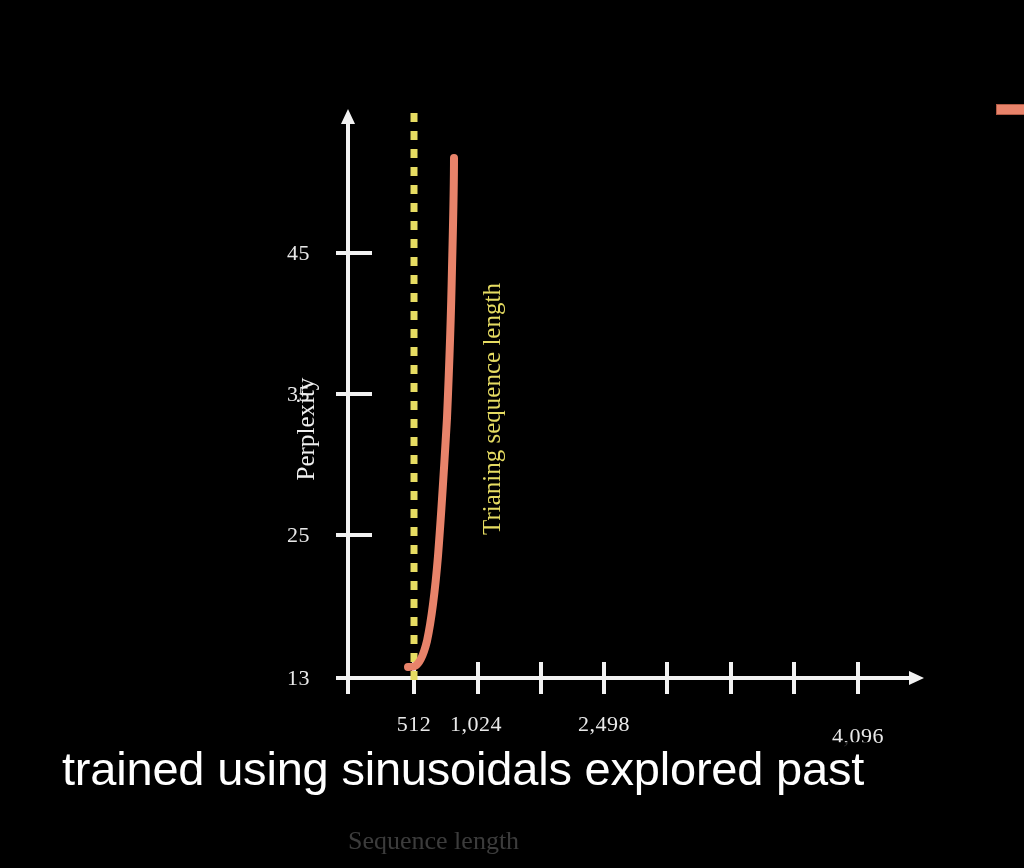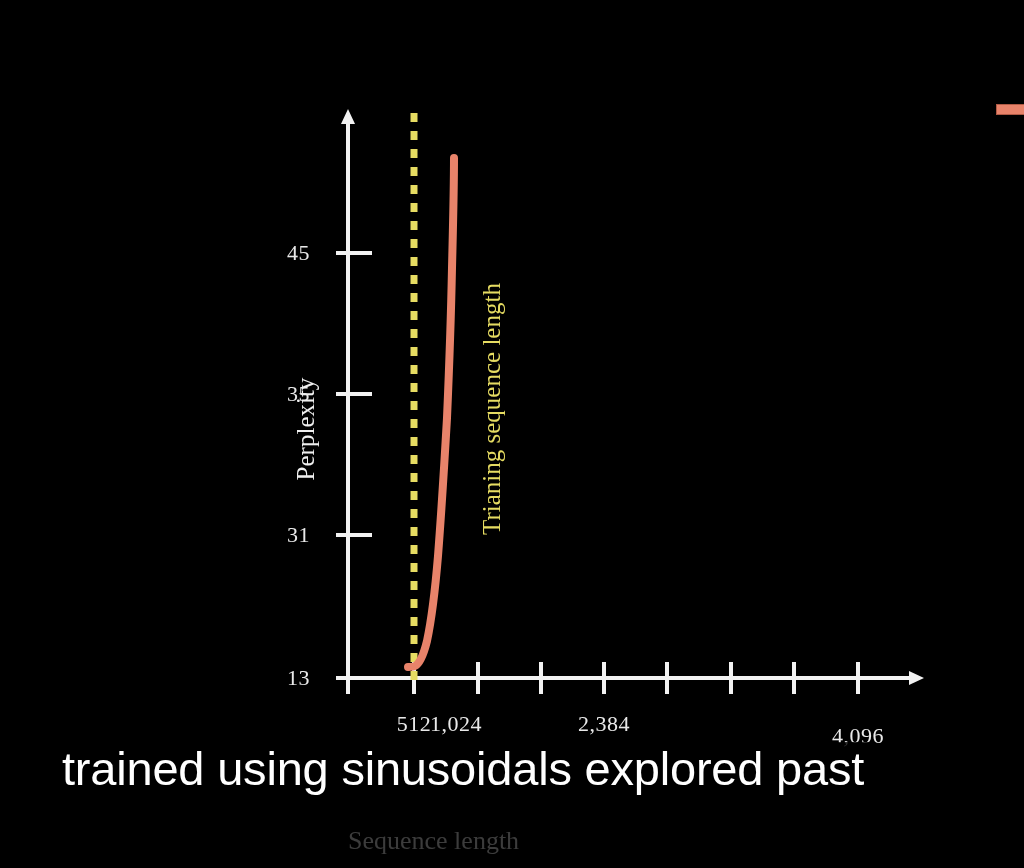--- a/index.html
+++ b/index.html
@@ -177,26 +177,26 @@
                C 411 667, 413 667, 415 666
                C 419 664, 423 657, 427 641
                C 431 622, 435 592, 438 556
                C 441 517, 444 470, 447 418
                C 449 372, 451 318, 452 268
                C 453 226, 454 190, 454 158" fill="none" stroke="#e8836a" stroke-width="8" stroke-linecap="round" stroke-linejoin="round"></path>
     </svg>
 
     <div class="tick-label ytick-label" style="left:264px; top:253px; width:46px;">45</div>
     <div class="tick-label ytick-label" style="left:264px; top:394px; width:46px;">35</div>
-    <div class="tick-label ytick-label" style="left:264px; top:535px; width:46px;">31</div>
+    <div class="tick-label ytick-label" style="left:264px; top:535px; width:46px;">25</div>
     <div class="tick-label ytick-label" style="left:264px; top:678px; width:46px;">13</div>
 
     <div class="tick-label xtick-label" style="left:414px; top:711px;">512</div>
-    <div class="tick-label xtick-label" style="left:456px; top:711px;">1,024</div>
-    <div class="tick-label xtick-label" style="left:604px; top:711px;">2,384</div>
+    <div class="tick-label xtick-label" style="left:476px; top:711px;">1,024</div>
+    <div class="tick-label xtick-label" style="left:604px; top:711px;">2,498</div>
     <div class="tick-label xtick-label" style="left:858px; top:711px;margin-top:12px;">4,096</div>
 
     <div id="ylabel">Perplexity</div>
     <div id="xlabel">Sequence length</div>
 
     <div id="vline-label">Trianing sequence length</div>
 
     <div id="legend-swatch"></div>
 
   </div>

